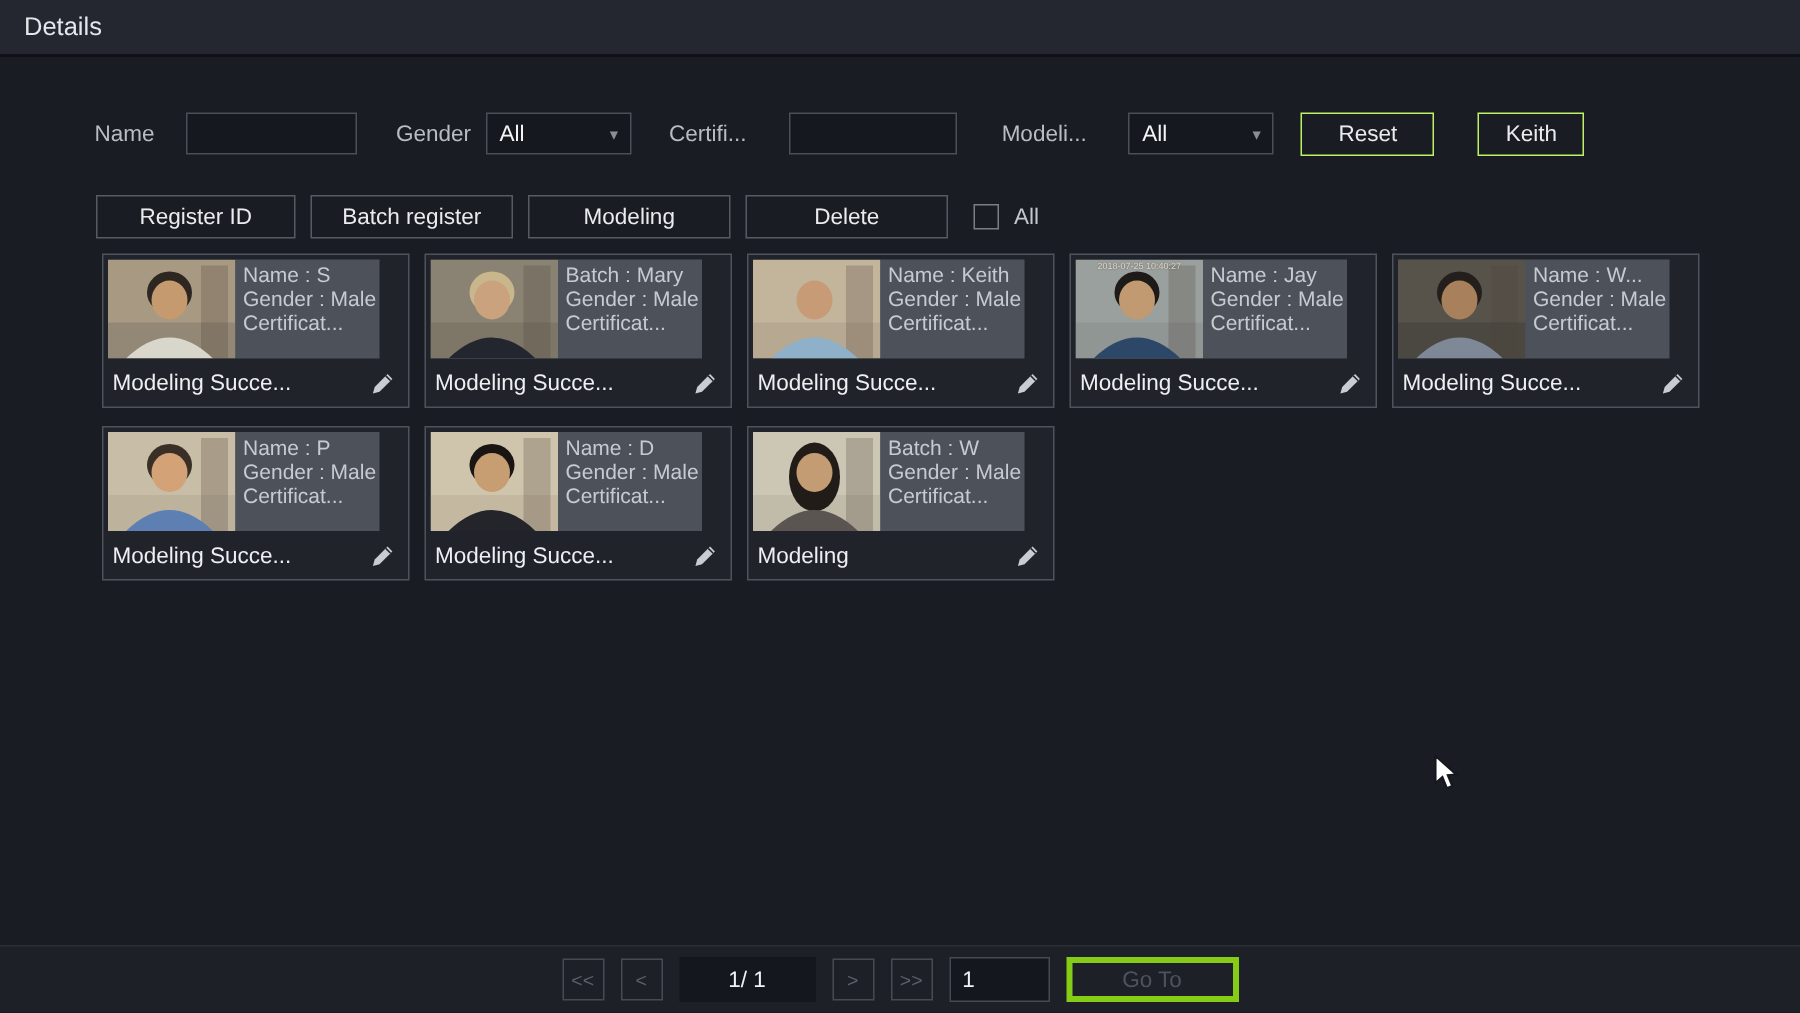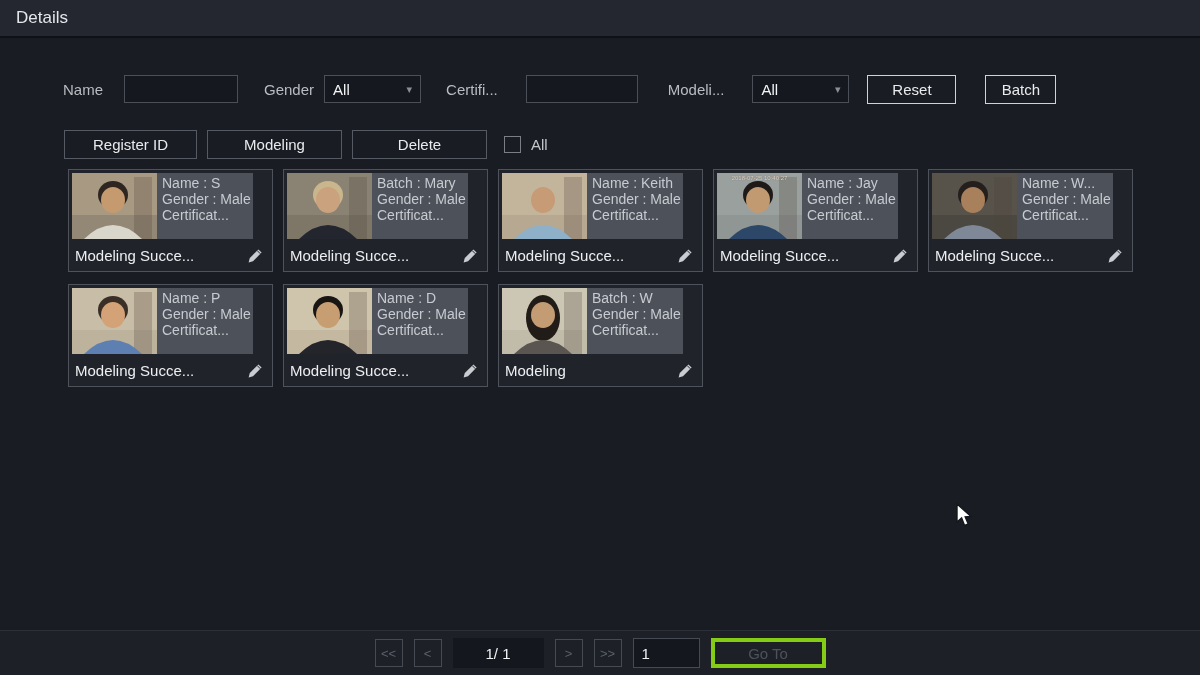--- a/index.html
+++ b/index.html
@@ -138,25 +138,26 @@
         <span class="caret">▾</span>
       </div>
       <span class="flabel ml25">Certifi...</span>
       <input class="tinput w112 ml28" type="text" value="" style="">
       <span class="flabel ml30">Modeli...</span>
       <div class="select w97 ml28">
         <span>All</span>
         <span class="caret">▾</span>
       </div>
       <button class="btn w89 ml18">Reset</button>
-      <button class="btn w71 ml29">Batch</button>
+      <button class="btn w71 ml29">Keith</button>
     </div>
 
     <div class="action-row">
       <button class="btn w133">Register ID</button>
+      <button class="btn w135">Batch register</button>
       <button class="btn w135">Modeling</button>
       <button class="btn w135">Delete</button>
       <span class="checkbox"></span>
       <span class="cb-label">All</span>
     </div>
 
     <div class="grid" id="cards-grid">
   <div class="card">
     <div class="card-top">
       <div class="photo">

